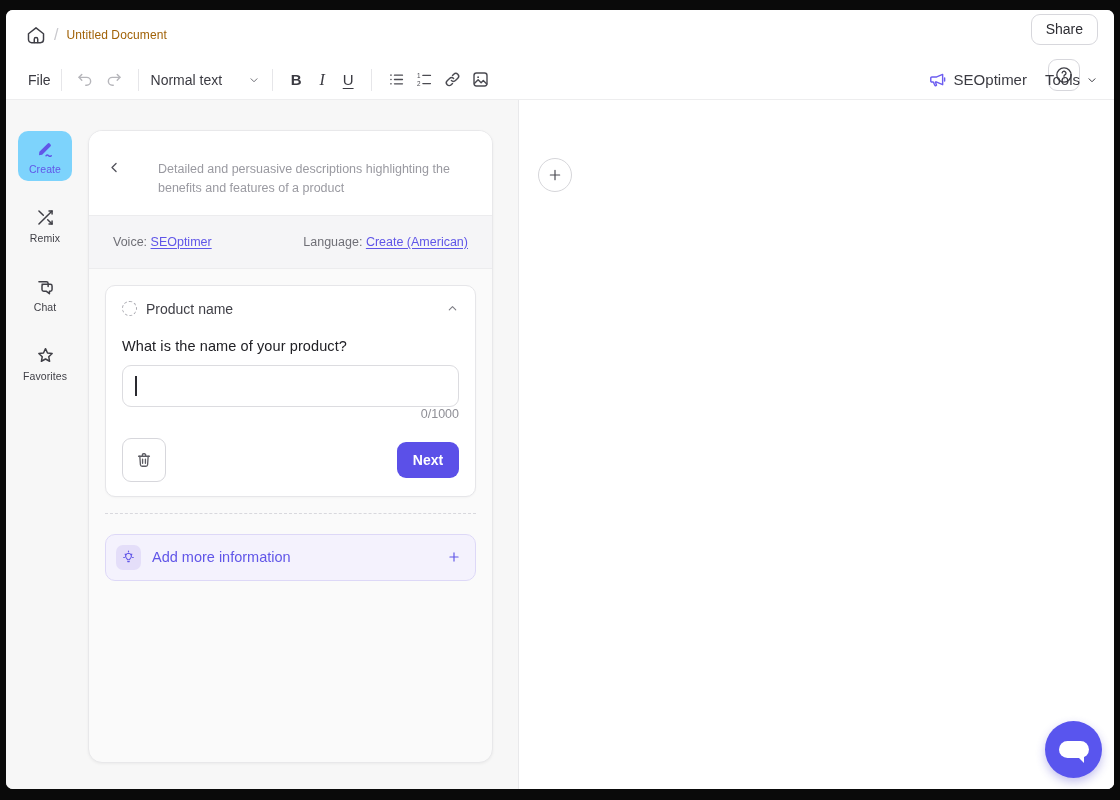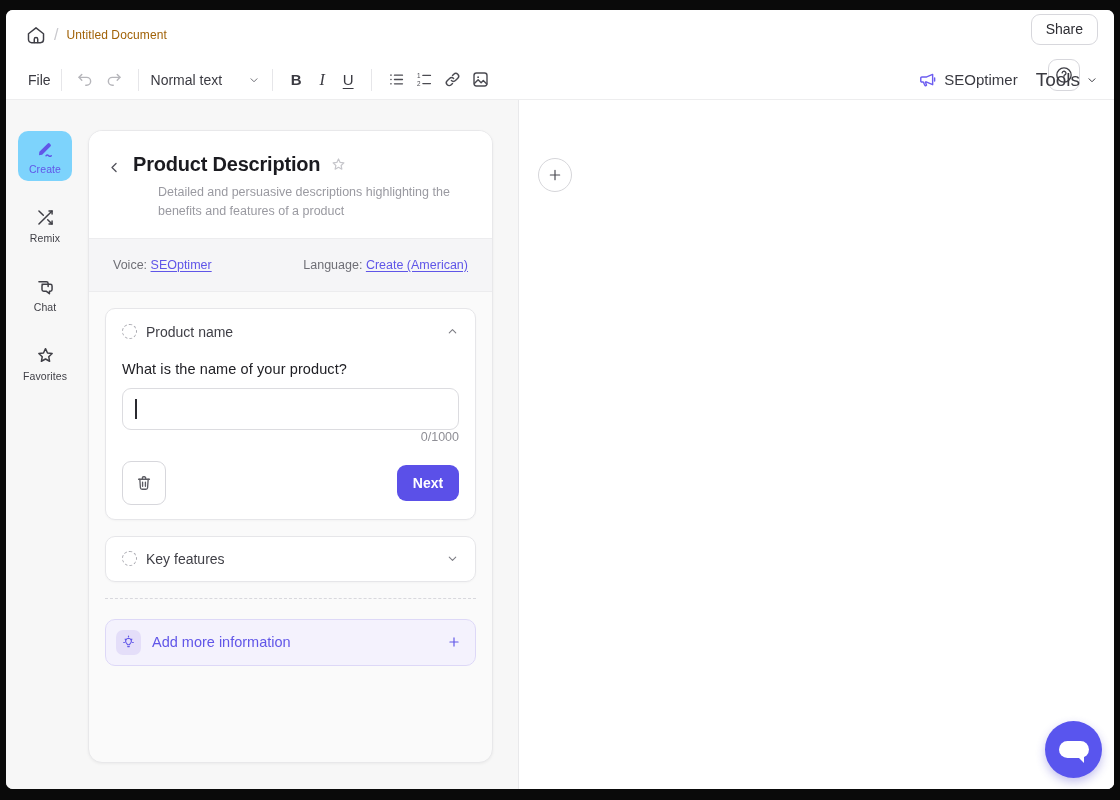--- a/index.html
+++ b/index.html
@@ -26,21 +26,21 @@
   .tb-sep { width:1px; height:22px; background:#e6e6e9; margin:0 10px; }
   .style-select { gap:26px; margin:0 2px; }
   .style-select .chev { color:#6f6f76; }
   .fmt { width:26px; height:26px; display:flex; align-items:center; justify-content:center; font-size:15px; color:#3a3a41; cursor:pointer; }
   .fmt-b { font-weight:700; }
   .fmt-i { font-style:italic; font-family:"Liberation Serif", serif; font-size:16px; }
   .fmt-u { text-decoration:underline; text-underline-offset:3px; }
   .toolbar-right { margin-left:auto; display:flex; align-items:center; gap:8px; }
   .brand-item { gap:7px; font-size:15px; color:#3a3a41; }
   .brand-item .mega { color:#6c5df0; display:flex; }
-  .tools-item { gap:6px; font-size:19px; margin-left:10px; color:#3a3a41; }
+  .tools-item { gap:6px; font-size:15px; margin-left:10px; color:#3a3a41; }
 
   
   .content { position:absolute; top:90px; left:0; right:0; bottom:0; display:flex; background:#f7f7f7; }
 
   
   .rail { width:78px; flex:none; padding-top:31px; display:flex; flex-direction:column; align-items:center; gap:19px; }
   .rail-item { width:54px; min-height:50px; display:flex; flex-direction:column; align-items:center; justify-content:center; gap:4px; cursor:pointer; border-radius:10px; color:#3f3f46; }
   .rail-item .lbl { font-size:10.5px; letter-spacing:.1px; }
   .rail-item.active { background:#7dd3fc; color:#6156e8; }
   .rail-item.active .lbl { color:#6156e8; }
@@ -267,28 +267,20 @@
 
         <div class="card-header">
           <span class="back-btn">
             <span>
               <svg width="15" height="15" viewBox="0 0 24 24" fill="none" stroke="currentColor" stroke-width="2.1" stroke-linecap="round" stroke-linejoin="round">
                   <path d="M14.5 5.5 8 12l6.5 6.5"></path>
                 </svg>
             </span>
           </span>
           <div class="head-col">
-            <div class="title-row">
-              <span class="panel-title">Product Description</span>
-              <span class="title-star">
-                <svg width="17" height="17" viewBox="0 0 24 24" fill="none" stroke="currentColor" stroke-width="1.7" stroke-linejoin="round">
-                  <path d="M12 4.2l2.3 4.9 5.3.65-3.9 3.6 1 5.25L12 16l-4.7 2.6 1-5.25-3.9-3.6 5.3-.65Z"></path>
-                </svg>
-              </span>
-            </div>
             <div class="panel-desc">Detailed and persuasive descriptions highlighting the benefits and features of a product</div>
           </div>
         </div>
 
         <div class="voice-row">
           <span>
             <span>Voice:</span>
             <a>SEOptimer</a>
           </span>
           <span>
@@ -323,29 +315,20 @@
                     <path d="M10 7.5V6a1.5 1.5 0 0 1 1.5-1.5h1A1.5 1.5 0 0 1 14 6v1.5"></path>
                     <path d="M7 7.5l.7 10.2a2 2 0 0 0 2 1.8h4.6a2 2 0 0 0 2-1.8L17 7.5"></path>
                     <path d="M10.3 11v5M13.7 11v5"></path>
                   </svg>
                 </span>
               </button>
               <button class="next-btn">Next</button>
             </div>
           </div>
 
-          <div class="field-card collapsed">
-            <span class="dash-circle"></span>
-            <span class="field-title">Key features</span>
-            <span class="chev-btn">
-              <svg width="13" height="13" viewBox="0 0 24 24" fill="none" stroke="currentColor" stroke-width="2" stroke-linecap="round" stroke-linejoin="round">
-                  <path d="M6 9.5l6 6 6-6"></path>
-                </svg>
-            </span>
-          </div>
 
           <div class="dashed-div"></div>
 
           <div class="add-more">
             <span class="bulb-chip">
               <svg width="17" height="17" viewBox="0 0 24 24" fill="none" stroke="currentColor" stroke-width="1.7" stroke-linecap="round" stroke-linejoin="round">
                 <path d="M12 6a4.2 4.2 0 0 1 2.4 7.6c-.55.45-.85.95-.95 1.6h-2.9c-.1-.65-.4-1.15-.95-1.6A4.2 4.2 0 0 1 12 6Z"></path>
                 <path d="M10.9 17.8h2.2"></path>
                 <path d="M12 3v.9M6.2 12h-.9M18.7 12h-.9M7.9 7.9l-.65-.65M16.1 7.9l.65-.65"></path>
               </svg>

